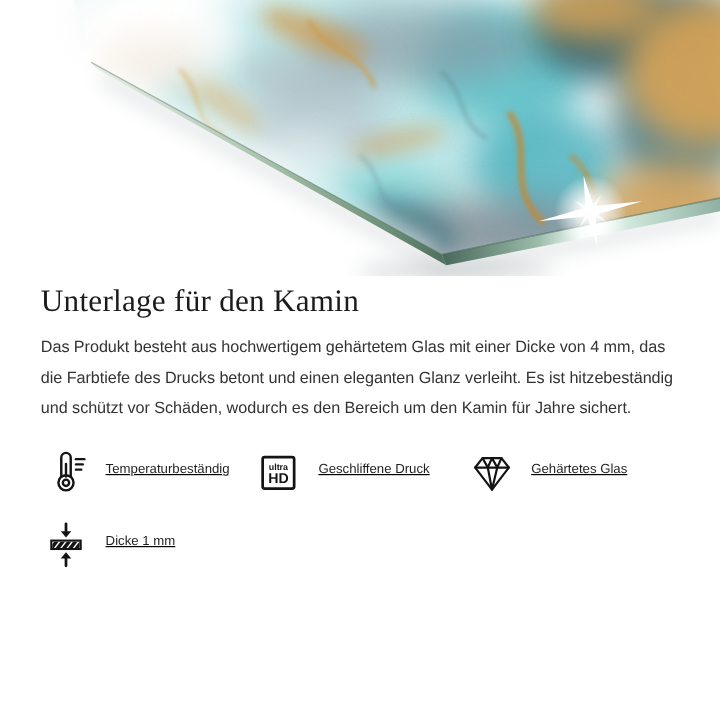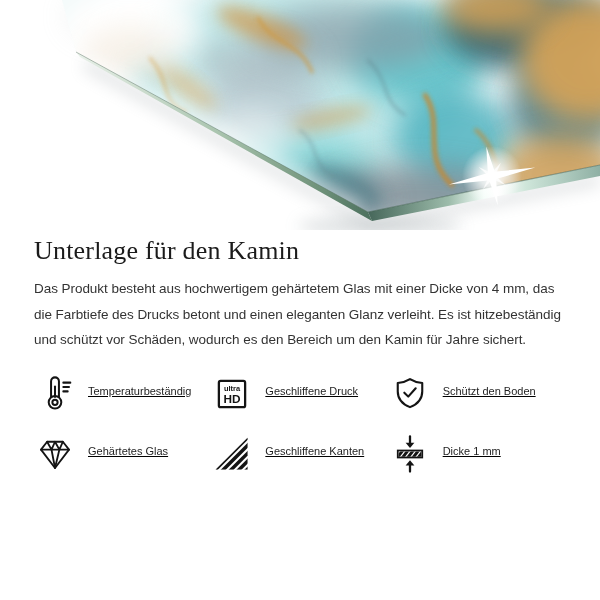--- a/index.html
+++ b/index.html
@@ -163,59 +163,33 @@
       <span>
         <svg class="ic" viewBox="0 0 48 48">
           <rect x="9" y="9" width="30" height="30" rx="2" fill="none" stroke="#141414" stroke-width="2.6"></rect>
           <text x="24" y="21" text-anchor="middle" font-size="8.5" font-weight="700" fill="#141414">ultra</text>
           <text x="24" y="34" text-anchor="middle" font-size="13.5" font-weight="700" fill="#141414">HD</text>
         </svg>
       </span>
       <span class="lbl">Geschliffene Druck</span>
     </div>
 
-    <div class="feature">
-      <span>
-        <svg class="ic" viewBox="0 0 48 48" fill="none" stroke="#141414" stroke-width="2.4" stroke-linecap="round" stroke-linejoin="round">
-          <path d="M24,7 C28,9.5 33,11 38,11.5 V21 C38,30 32.5,35.5 24,39 C15.5,35.5 10,30 10,21 V11.5 C15,11 20,9.5 24,7 Z"></path>
-          <path d="M17.5,22.5 L22,27 L30.5,17.5"></path>
-        </svg>
-      </span>
-      <span class="lbl">Schützt den Boden</span>
-    </div>
 
     <div class="feature">
       <span>
         <svg class="ic" viewBox="0 0 48 48" fill="none" stroke="#141414" stroke-width="2.1" stroke-linecap="round" stroke-linejoin="round">
           <path d="M15,10 H33 L40,19 L24,40 L8,19 Z"></path>
           <path d="M8,19 H40"></path>
           <path d="M15,10 L20,19 L24,10 L29,19 L33,10"></path>
           <path d="M20,19 L24,40 L29,19"></path>
         </svg>
       </span>
       <span class="lbl">Gehärtetes Glas</span>
     </div>
 
-    <div class="feature">
-      <span>
-        <svg class="ic" viewBox="0 0 48 48">
-          <clipPath id="triClip">
-              <polygon points="5,42 42,42 42,5"></polygon>
-            </clipPath>
-          <g clip-path="url(#triClip)" stroke="#141414" stroke-width="4" stroke-linecap="butt">
-            <path d="M3,44 L44,3"></path>
-            <path d="M12,44 L44,12"></path>
-            <path d="M21,44 L44,21"></path>
-            <path d="M30,44 L44,30"></path>
-            <path d="M39,44 L44,39"></path>
-          </g>
-        </svg>
-      </span>
-      <span class="lbl">Geschliffene Kanten</span>
-    </div>
 
     <div class="feature">
       <span>
         <svg class="ic" viewBox="0 0 48 48">
           <clipPath id="barClip">
               <rect x="11" y="21" width="26" height="6"></rect>
             </clipPath>
           <g clip-path="url(#barClip)" stroke="#141414" stroke-width="3.4">
             <path d="M8,30 L18,17"></path>
               <path d="M14,30 L24,17"></path>

